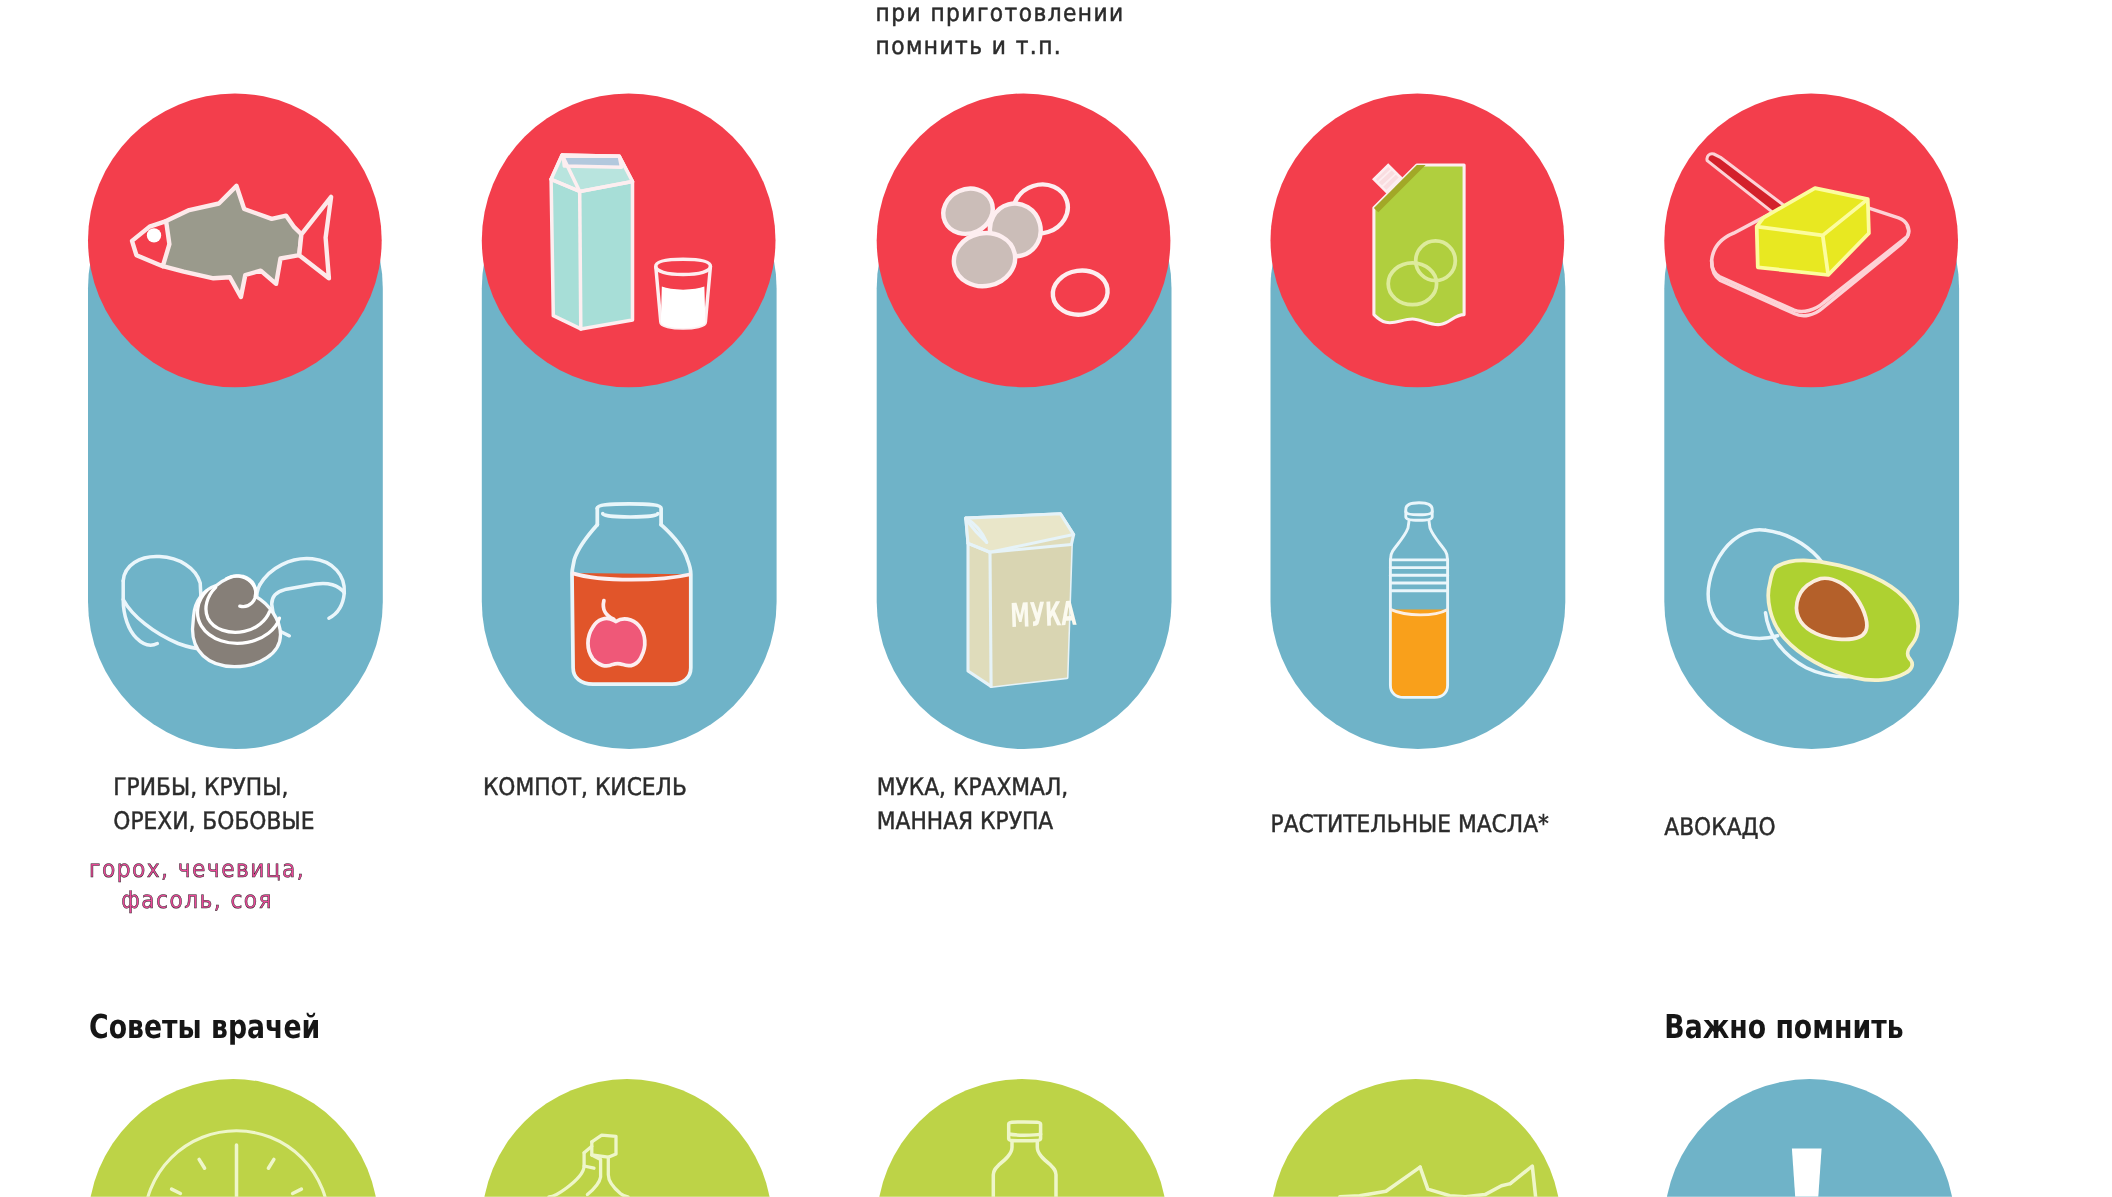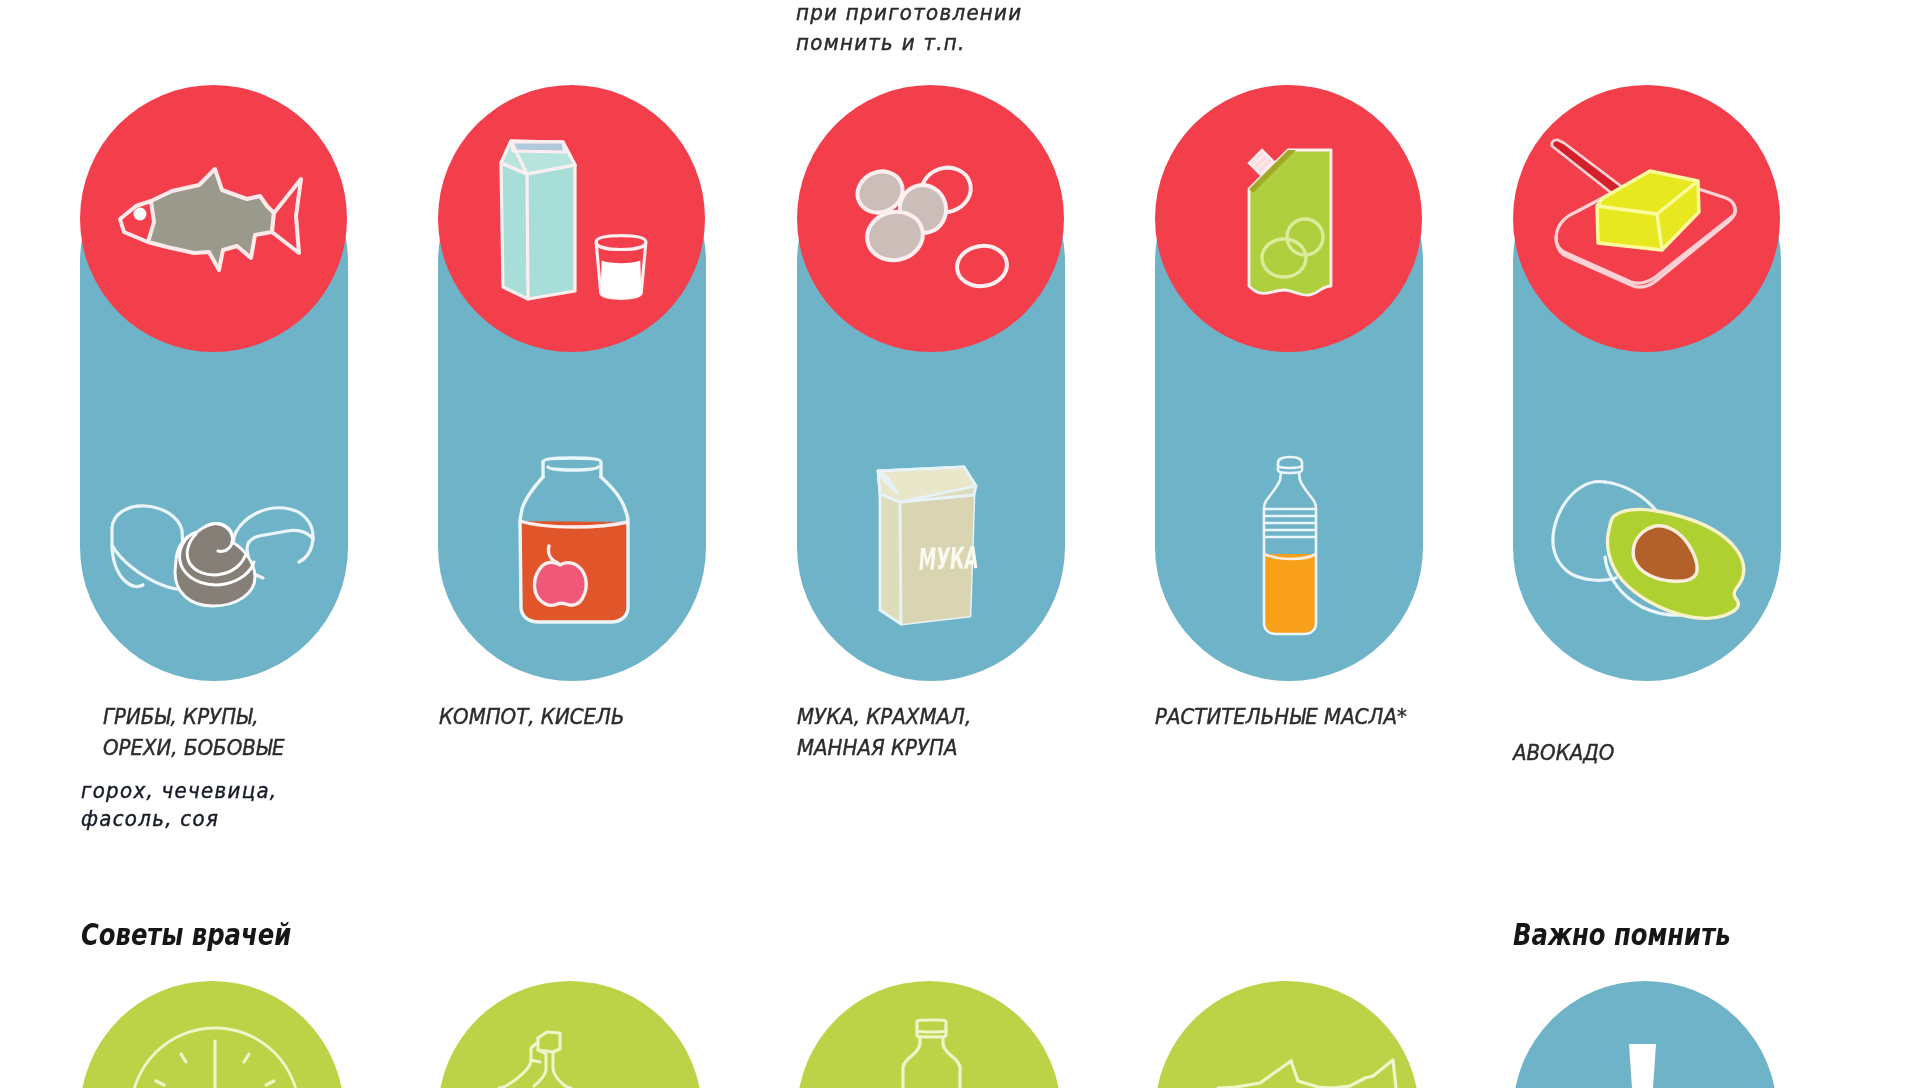--- a/index.html
+++ b/index.html
@@ -1,23 +1,23 @@
 <!DOCTYPE html>
 <html><head>
 <meta charset="utf-8">
 <style>
   html,body{margin:0;padding:0;}
   body{width:1920px;height:1088px;background:#ffffff;overflow:hidden;
        font-family:"DejaVu Sans",sans-serif;font-stretch:condensed;position:relative;}
-  .stage{position:absolute;left:0;top:0;width:1768px;height:1088px;font-style:italic;}
+  .stage{position:absolute;left:0;top:0;width:1768px;height:1088px;}
   .capsule{position:absolute;width:268px;height:553px;border-radius:134px;background:#6FB3C8;}
   .disc{position:absolute;width:267px;height:267px;border-radius:50%;background:#F33E4C;}
   .cap-label{position:absolute;font-size:22px;line-height:30.5px;color:#2b2b2b;
              letter-spacing:0px;font-weight:400;-webkit-text-stroke:0.4px #2b2b2b;}
-  .cap-sub{position:absolute;font-size:22px;line-height:27.5px;color:#0f172a;letter-spacing:1.3px;
+  .cap-sub{position:absolute;font-size:22px;line-height:27.5px;color:#ec4899;letter-spacing:1.3px;text-align:center;
            -webkit-text-stroke:0.45px #2b2b2b;}
   .toptext{position:absolute;font-size:22px;line-height:29.5px;color:#2b2b2b;letter-spacing:1.3px;
            -webkit-text-stroke:0.45px #2b2b2b;}
   .section-title{position:absolute;font-size:30px;font-weight:700;color:#161616;
                  transform:scaleX(0.9);transform-origin:left top;white-space:nowrap;}
   .greendisc{position:absolute;width:264px;height:264px;border-radius:50%;background:#BDD347;}
   .bluedisc{position:absolute;width:264px;height:264px;border-radius:50%;background:#6FB3C8;}
   svg{display:block;overflow:visible;}
   .icon{position:absolute;}
 </style>
@@ -244,21 +244,21 @@
 
   <div class="cap-label" style="left:439px;top:702px;">
     <div>КОМПОТ, КИСЕЛЬ</div>
   </div>
 
   <div class="cap-label" style="left:797px;top:702px;">
     <div>МУКА, КРАХМАЛ,</div>
     <div>МАННАЯ КРУПА</div>
   </div>
 
-  <div class="cap-label" style="left:1155px;top:702px;text-align:center;">
+  <div class="cap-label" style="left:1155px;top:735px;text-align:center;">
     <div>РАСТИТЕЛЬНЫЕ МАСЛА*</div>
   </div>
 
   <div class="cap-label" style="left:1513px;top:702px;margin-top:36px;">
     <div>АВОКАДО</div>
   </div>
 
   <div class="section-title" style="left:81px;top:917px;">Советы врачей</div>
   <div class="section-title" style="left:1513px;top:917px;">Важно помнить</div>
 

